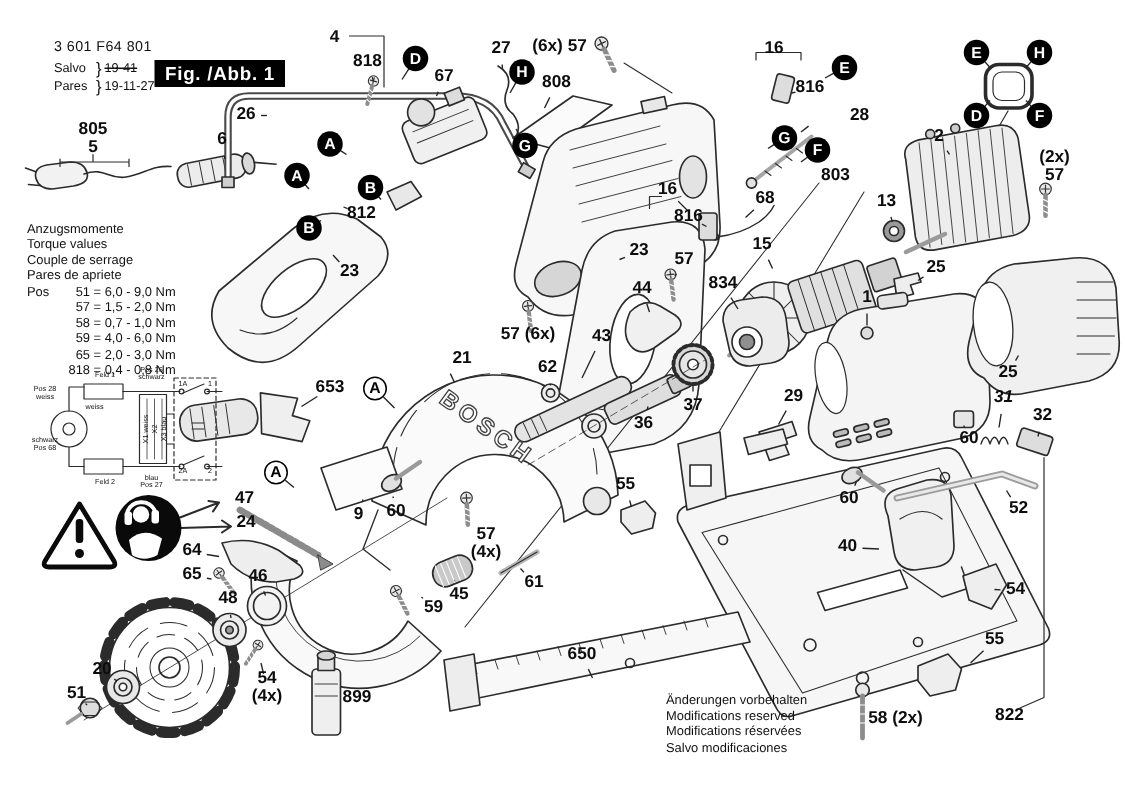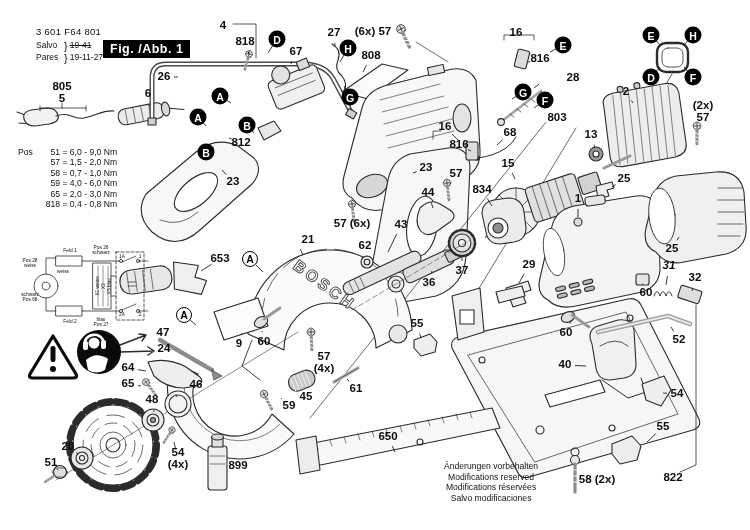--- a/index.html
+++ b/index.html
@@ -13,21 +13,21 @@
   .issue-row{display:flex;align-items:center;gap:2px;line-height:1.1;}
   .issue-row .lab{width:26px;}
   .issue-row .brace{font-size:11px;}
   .struck{text-decoration:line-through;}
   .fig-box{position:absolute;left:103px;top:40px;background:#000;color:#fff;
            font-weight:bold;font-size:12.5px;padding:2px 7px;letter-spacing:0.5px;}
   .torque{position:absolute;left:18px;top:147px;font-size:8.6px;line-height:1.22;}
   .tq-line{white-space:nowrap;}
   .tq-prefix{display:inline-block;width:20px;}
   .tq-pos{display:inline-block;width:22px;text-align:right;}
-  .footer-note{position:absolute;left:444px;top:461px;font-size:8.6px;line-height:1.25;text-align:center;}
+  .footer-note{position:absolute;left:444px;top:461px;font-size:8.6px;line-height:1.25;}
   .callout{position:absolute;transform:translate(-50%,-50%);font-weight:bold;font-size:11.5px;
            line-height:1.02;white-space:pre-line;text-align:center;color:#0d0d0d;}
   .marker{position:absolute;width:17px;height:17px;border-radius:50%;background:#000;color:#fff;
           transform:translate(-50%,-50%);display:flex;align-items:center;justify-content:center;
           font-weight:bold;font-size:10.5px;}
   .marker.outline{background:#fff;color:#000;border:1.6px solid #000;width:14px;height:14px;}
   .wire-label{position:absolute;font-size:4.8px;line-height:1.05;white-space:pre-line;color:#111;
               transform:translate(-50%,-50%);text-align:center;}
 </style>
 </head>
@@ -438,20 +438,26 @@
       <div class="issue-row">
         <span class="lab">Pares</span>
         <span class="brace">}</span>
         <span>19-11-27</span>
       </div>
     </div>
   </div>
   <div class="fig-box">Fig. /Abb. 1</div>
 
   <div class="torque">
+    <div id="tq-head">
+        <div>Anzugsmomente</div>
+        <div>Torque values</div>
+        <div>Couple de serrage</div>
+        <div>Pares de apriete</div>
+      </div>
     <div id="tq-entries">
         <div class="tq-line"><span class="tq-prefix">Pos</span><span class="tq-pos">51</span> = 6,0 - 9,0 Nm</div>
         <div class="tq-line"><span class="tq-prefix"></span><span class="tq-pos">57</span> = 1,5 - 2,0 Nm</div>
         <div class="tq-line"><span class="tq-prefix"></span><span class="tq-pos">58</span> = 0,7 - 1,0 Nm</div>
         <div class="tq-line"><span class="tq-prefix"></span><span class="tq-pos">59</span> = 4,0 - 6,0 Nm</div>
         <div class="tq-line"><span class="tq-prefix"></span><span class="tq-pos">65</span> = 2,0 - 3,0 Nm</div>
         <div class="tq-line"><span class="tq-prefix"></span><span class="tq-pos">818</span> = 0,4 - 0,8 Nm</div>
       </div>
   </div>
 
@@ -506,21 +512,21 @@
       <div class="callout" style="left: 220px; top: 259px;">653</div>
       <div class="callout" style="left: 308px; top: 240px;">21</div>
       <div class="callout" style="left: 239px; top: 344px;">9</div>
       <div class="callout" style="left: 264px; top: 342px;">60</div>
       <div class="callout" style="left: 324px; top: 363px;">57
 (4x)</div>
       <div class="callout" style="left: 163px; top: 333px;">47</div>
       <div class="callout" style="left: 164px; top: 349px;">24</div>
       <div class="callout" style="left: 128px; top: 368px;">64</div>
       <div class="callout" style="left: 128px; top: 384px;">65</div>
-      <div class="callout" style="left: 172px; top: 385px; margin-left: 24px;">46</div>
+      <div class="callout" style="left: 172px; top: 385px;">46</div>
       <div class="callout" style="left: 152px; top: 400px;">48</div>
       <div class="callout" style="left: 68px; top: 447px;">20</div>
       <div class="callout" style="left: 51px; top: 463px;">51</div>
       <div class="callout" style="left: 178px; top: 459px;">54
 (4x)</div>
       <div class="callout" style="left: 238px; top: 466px;">899</div>
       <div class="callout" style="left: 306px; top: 397px;">45</div>
       <div class="callout" style="left: 289px; top: 406px;">59</div>
       <div class="callout" style="left: 356px; top: 389px;">61</div>
       <div class="callout" style="left: 417px; top: 324px;">55</div>

